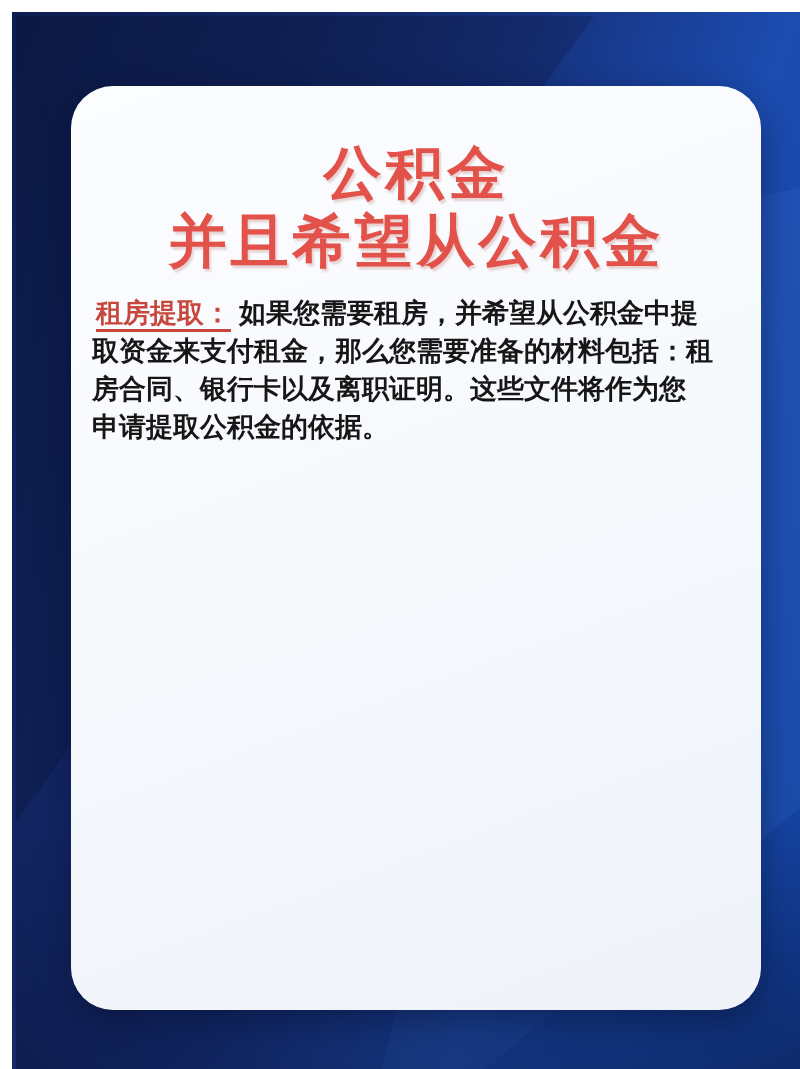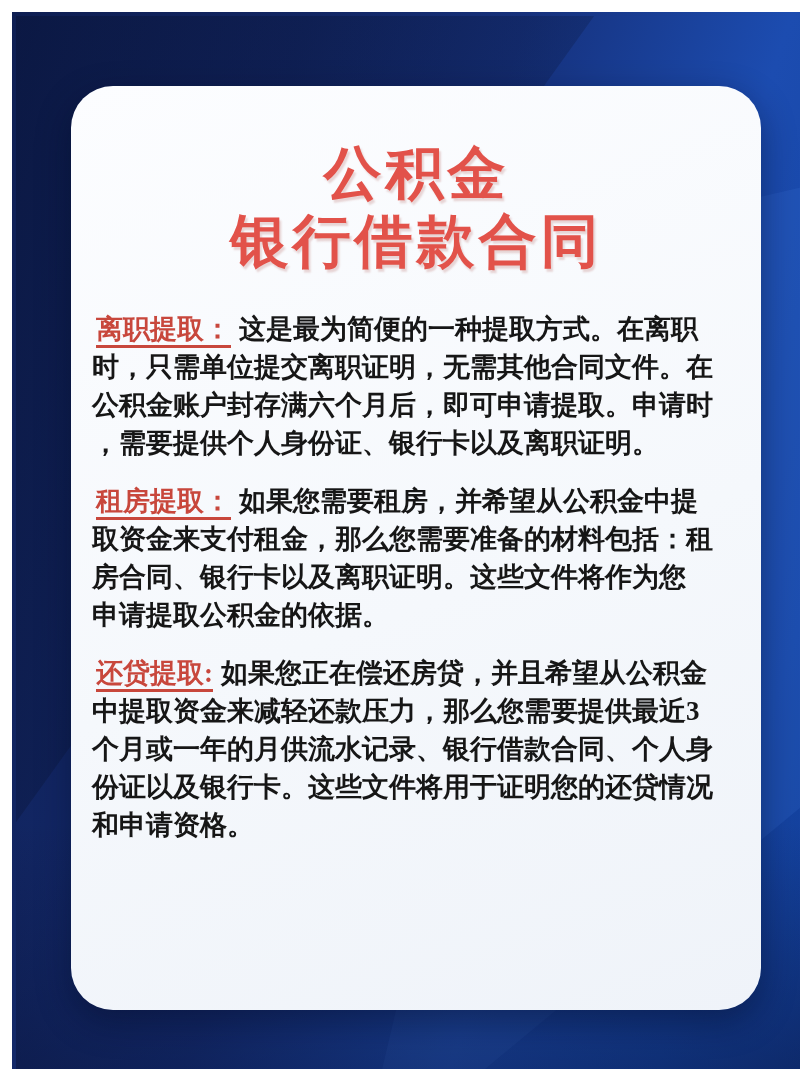--- a/index.html
+++ b/index.html
@@ -92,34 +92,25 @@
 
 <div class="stage">
   <div class="bg-facet facet-dark"></div>
   <div class="bg-facet facet-bright"></div>
   <div class="bg-vignette"></div>
 
   <section class="card">
 
     <h1 class="title">
         <span class="title-line">公积金</span>
-        <span class="title-line">银行借款合同</span>
+        <span class="title-line">并且希望从公积金</span>
       </h1>
 
-    <p class="section section-first"><span class="heading">离职提取：</span><span class="body-text">这是最为简便的一种提取方式。在离职
-时，只需单位提交离职证明，无需其他合同文件。在
-公积金账户封存满六个月后，即可申请提取。申请时
-，需要提供个人身份证、银行卡以及离职证明。</span></p>
 
     <p class="section"><span class="heading">租房提取：</span><span class="body-text">如果您需要租房，并希望从公积金中提
 取资金来支付租金，那么您需要准备的材料包括：租
 房合同、银行卡以及离职证明。这些文件将作为您
 申请提取公积金的依据。</span></p>
 
 
-    <p class="section"><span class="heading">还贷提取:</span><span class="body-text">如果您正在偿还房贷，并且希望从公积金
-中提取资金来减轻还款压力，那么您需要提供最近3
-个月或一年的月供流水记录、银行借款合同、个人身
-份证以及银行卡。这些文件将用于证明您的还贷情况
-和申请资格。</span></p>
 
   </section>
 </div>
 
 </body></html>

